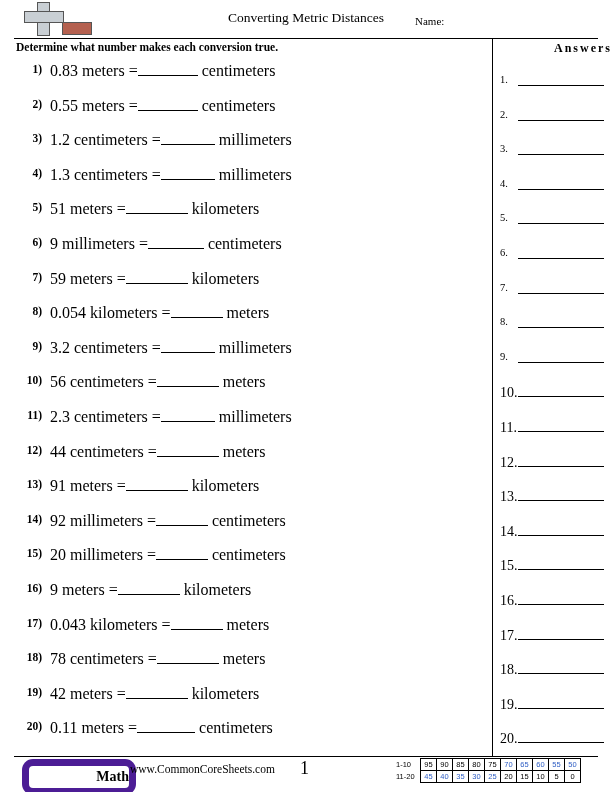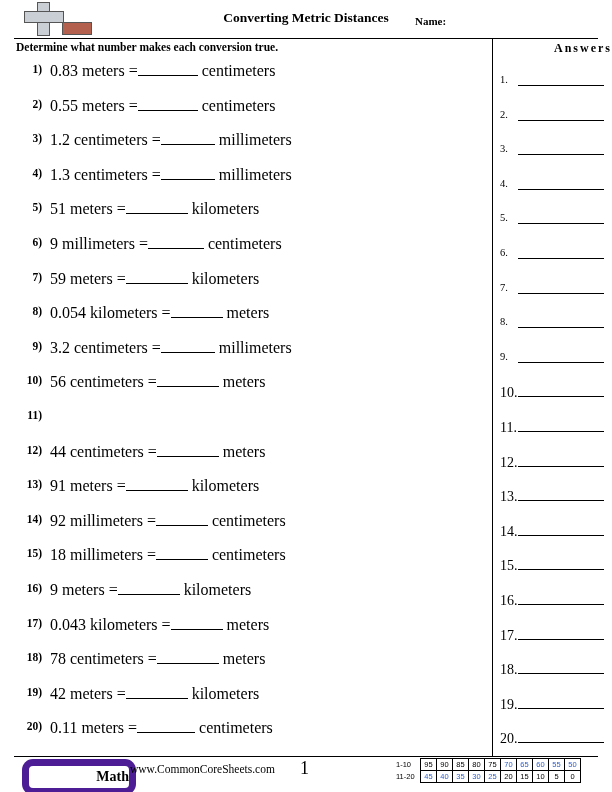--- a/index.html
+++ b/index.html
@@ -21,21 +21,20 @@
     height: 792px;
     box-sizing: border-box;
   }
 
   
   .header {
     position: absolute;
     left: 0; top: 0;
     width: 612px;
     height: 40px;
-    font-weight: bold;
   }
   .logo {
     position: absolute;
     left: 14px; top: 2px;
     width: 76px; height: 36px;
   }
   .cross {
     position: absolute;
     left: 8px; top: 0px;
     width: 46px; height: 34px;
@@ -286,36 +285,37 @@
     <div class="problem">
       <span class="pnum">9)</span>
       <span class="ptext"><span>3.2 centimeters =</span><span class="blank" style="width:54px"></span> <span>millimeters</span></span>
     </div>
     <div class="problem">
       <span class="pnum">10)</span>
       <span class="ptext"><span>56 centimeters =</span><span class="blank" style="width:62px"></span> <span>meters</span></span>
     </div>
     <div class="problem">
       <span class="pnum">11)</span>
+      <span class="ptext"><span>2.3 centimeters =</span><span class="blank" style="width:54px"></span> <span>millimeters</span></span>
     </div>
     <div class="problem">
       <span class="pnum">12)</span>
       <span class="ptext"><span>44 centimeters =</span><span class="blank" style="width:62px"></span> <span>meters</span></span>
     </div>
     <div class="problem">
       <span class="pnum">13)</span>
       <span class="ptext"><span>91 meters =</span><span class="blank" style="width:62px"></span> <span>kilometers</span></span>
     </div>
     <div class="problem">
       <span class="pnum">14)</span>
       <span class="ptext"><span>92 millimeters =</span><span class="blank" style="width:52px"></span> <span>centimeters</span></span>
     </div>
     <div class="problem">
       <span class="pnum">15)</span>
-      <span class="ptext"><span>18 millimeters =</span><span class="blank" style="width:52px"></span> <span>centimeters</span></span>
+      <span class="ptext"><span>20 millimeters =</span><span class="blank" style="width:52px"></span> <span>centimeters</span></span>
     </div>
     <div class="problem">
       <span class="pnum">16)</span>
       <span class="ptext"><span>9 meters =</span><span class="blank" style="width:62px"></span> <span>kilometers</span></span>
     </div>
     <div class="problem">
       <span class="pnum">17)</span>
       <span class="ptext"><span>0.043 kilometers =</span><span class="blank" style="width:52px"></span> <span>meters</span></span>
     </div>
     <div class="problem">

